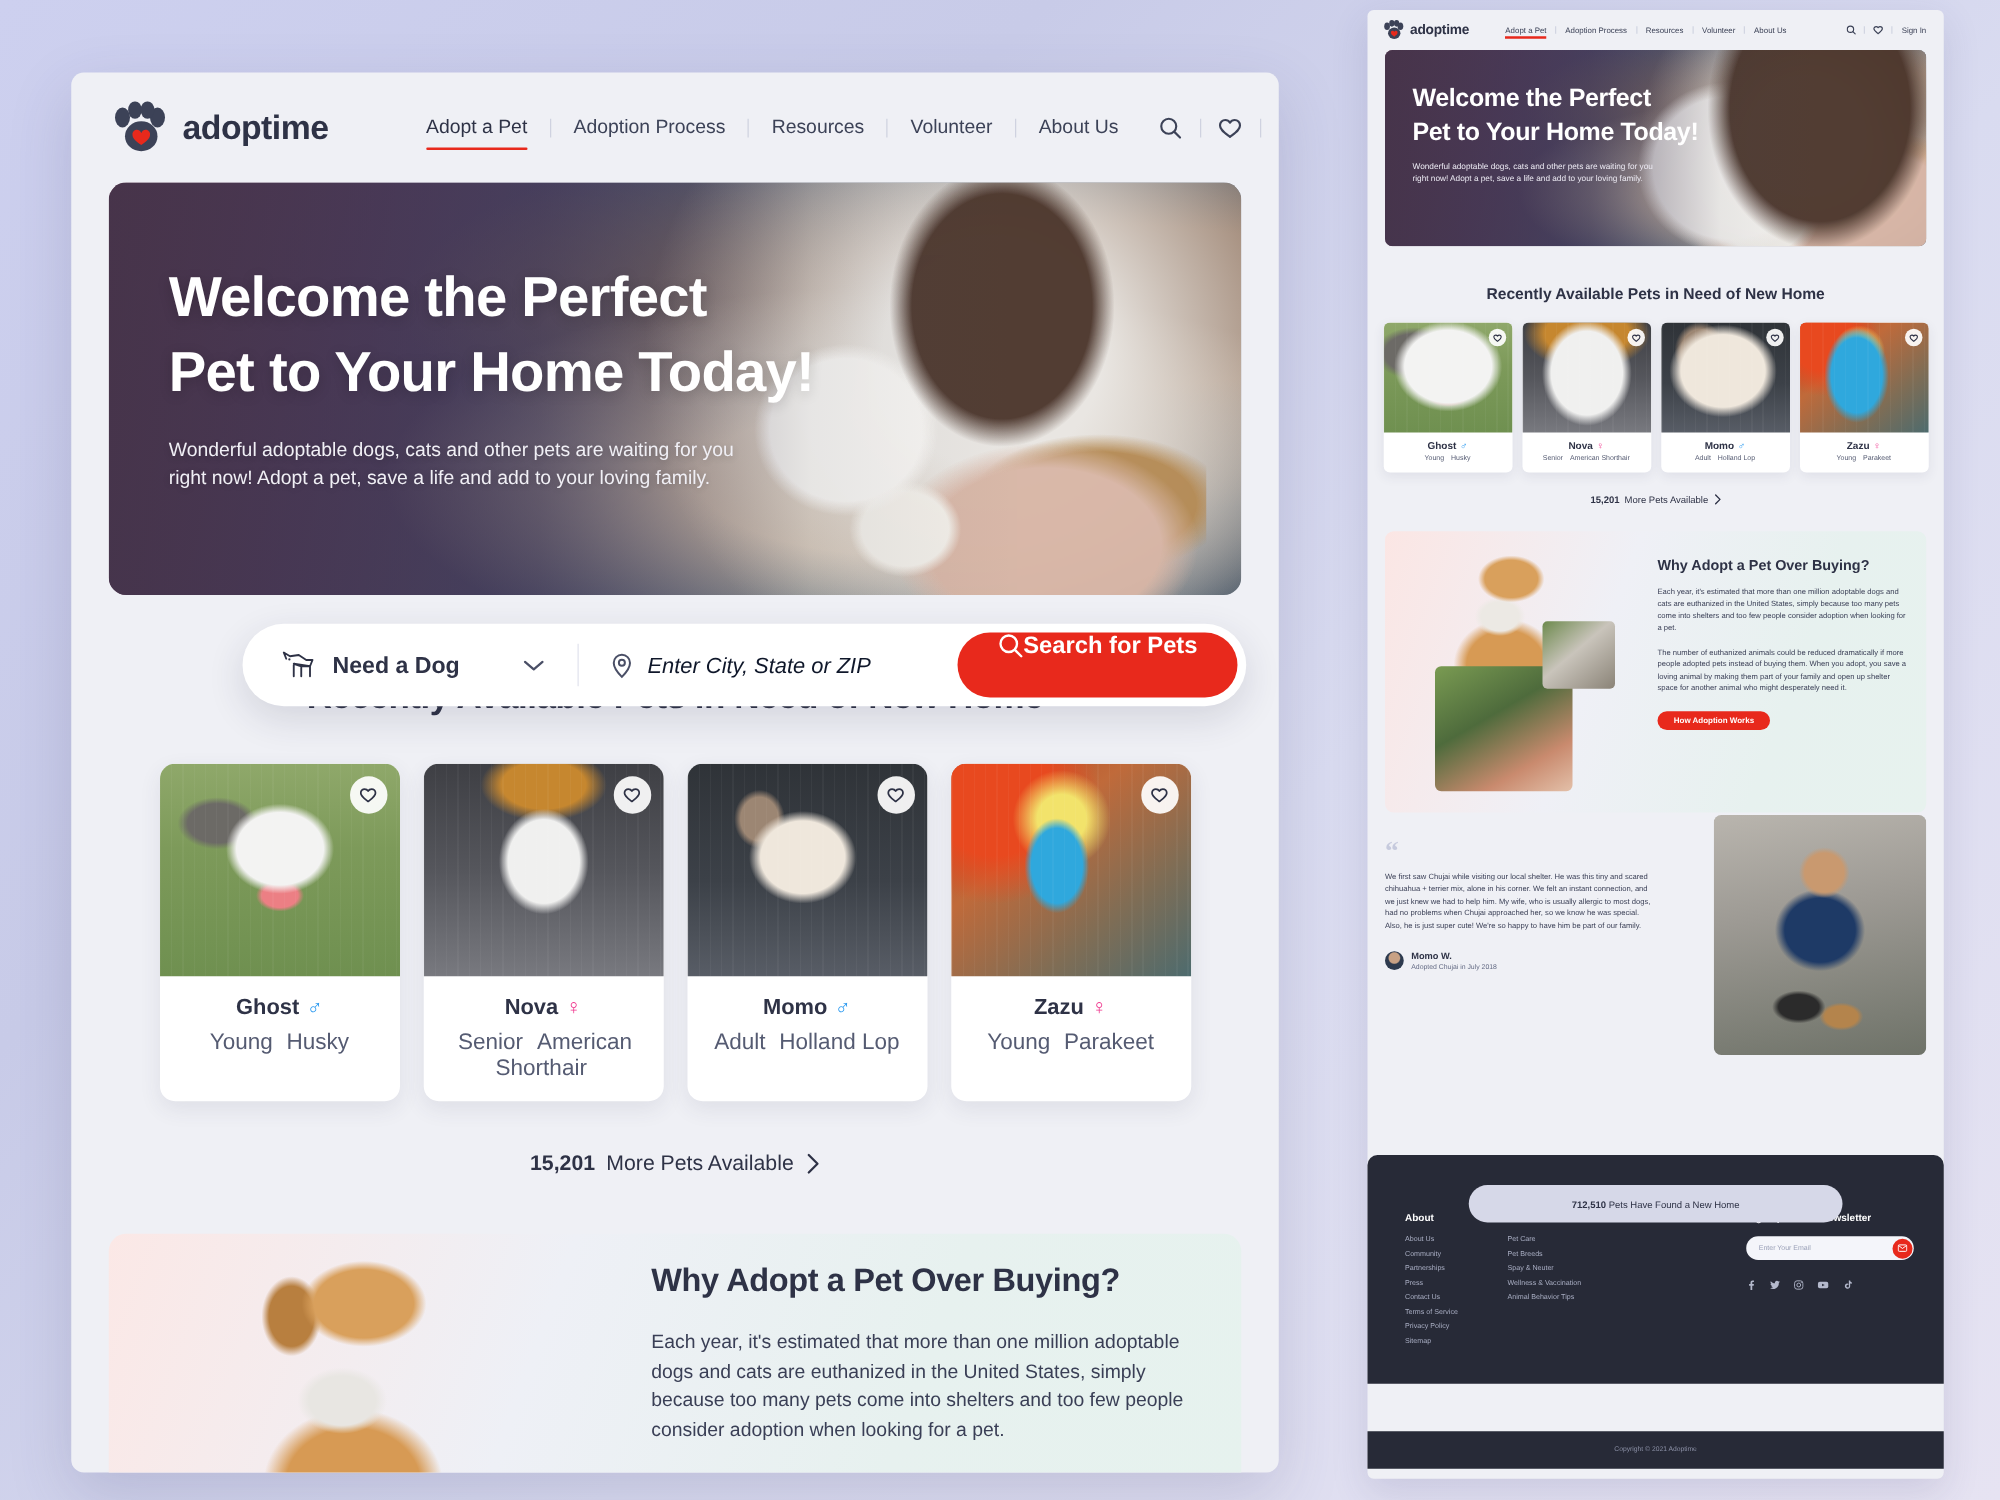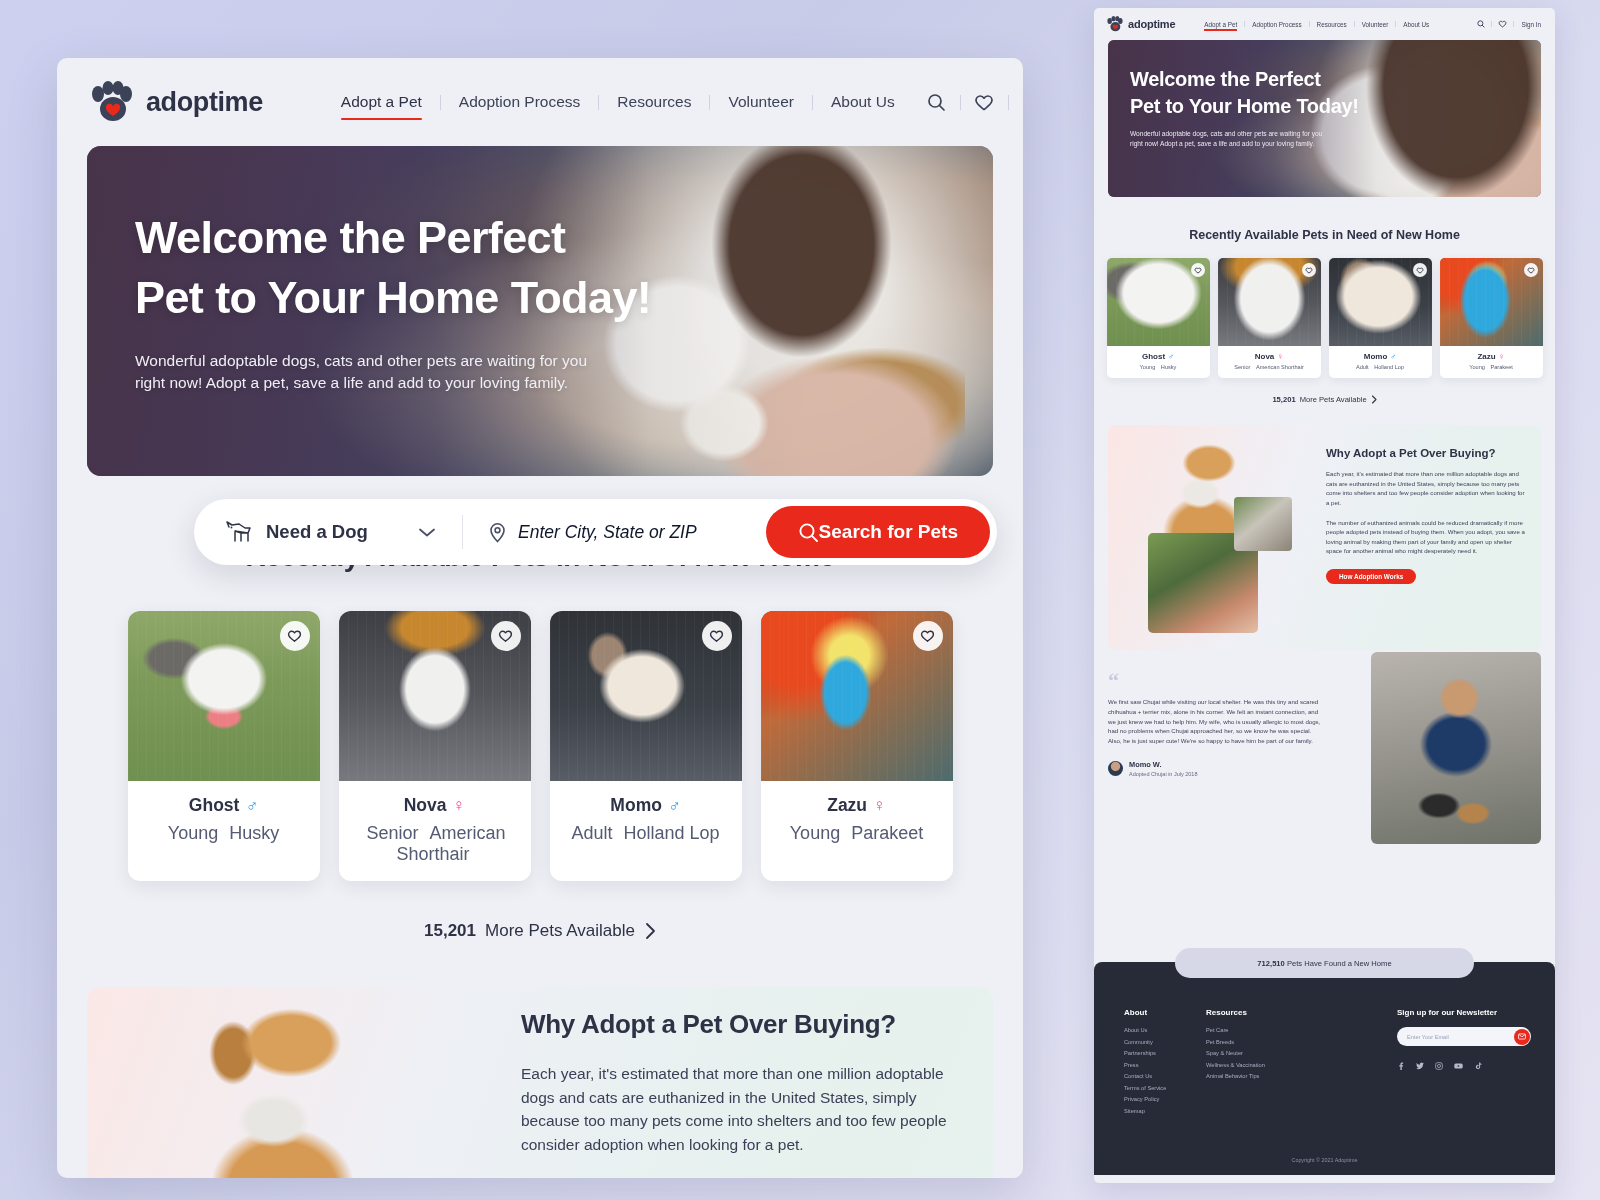--- a/index.html
+++ b/index.html
@@ -99,21 +99,21 @@
   .sb-select {
     display: flex; align-items: center; gap: 12px; padding-left: 30px;
     width: 268px; height: 100%; cursor: pointer;
   }
   .sb-select .lbl { font-size: 18.5px; font-weight: 600; color: #2e3246; }
   .sb-select .chev { margin-left: auto; margin-right: 26px; color: #4a4f66; }
   .sb-divider { width: 1px; height: 34px; background: #e2e4ee; }
   .sb-input { flex: 1; display: flex; align-items: center; gap: 12px; padding-left: 26px; }
   .sb-input .ph { font-size: 17.5px; color: #0f172a; font-style: italic; }
   .sb-btn {
-    display: flex; align-items: center; background: #e8291c; color: #fff;
+    display: flex; align-items: flex-start; background: #e8291c; color: #fff;
     height: 52px; border-radius: 30px; padding: 0 32px; margin-right: 7px;
     font-size: 19px; font-weight: 600; border: 0; cursor: pointer; white-space: nowrap;
   }
 
   
   .sect-title {
     text-align: center; font-size: 28px; font-weight: 700; color: #2e3246;
     letter-spacing: -.4px; margin-top: 65px;
   }
   .pets {
@@ -298,21 +298,21 @@
   }
 
   
   .s-counter {
     position: absolute; left: 1175px; top: 948px; width: 299px; height: 30px;
     background: #d6d8e8; border-radius: 15px; display: flex; align-items: center; justify-content: center;
     font-size: 7.6px; color: #2e3246; z-index: 3;
   }
   .s-counter b { font-weight: 700; }
   .s-footer {
-    position: absolute; left: 1094px; top: 962px; width: 461px; height: 183px;
+    position: absolute; left: 1094px; top: 924px; width: 461px; height: 183px;
     background: #272a37; border-radius: 8px 8px 0 0; padding: 46px 24px 0 30px;
     display: flex;
   }
   .f-col { min-width: 0; }
   .f-col.about { width: 82px; }
   .f-col.adopt { width: 84px; }
   .f-col.res { width: 96px; }
   .f-h { font-size: 8px; font-weight: 700; color: #fff; margin-bottom: 10px; }
   .f-link { font-size: 5.7px; color: #a8adc2; margin-bottom: 5.5px; cursor: pointer; }
   .f-news { margin-left: auto; width: 134px; }

